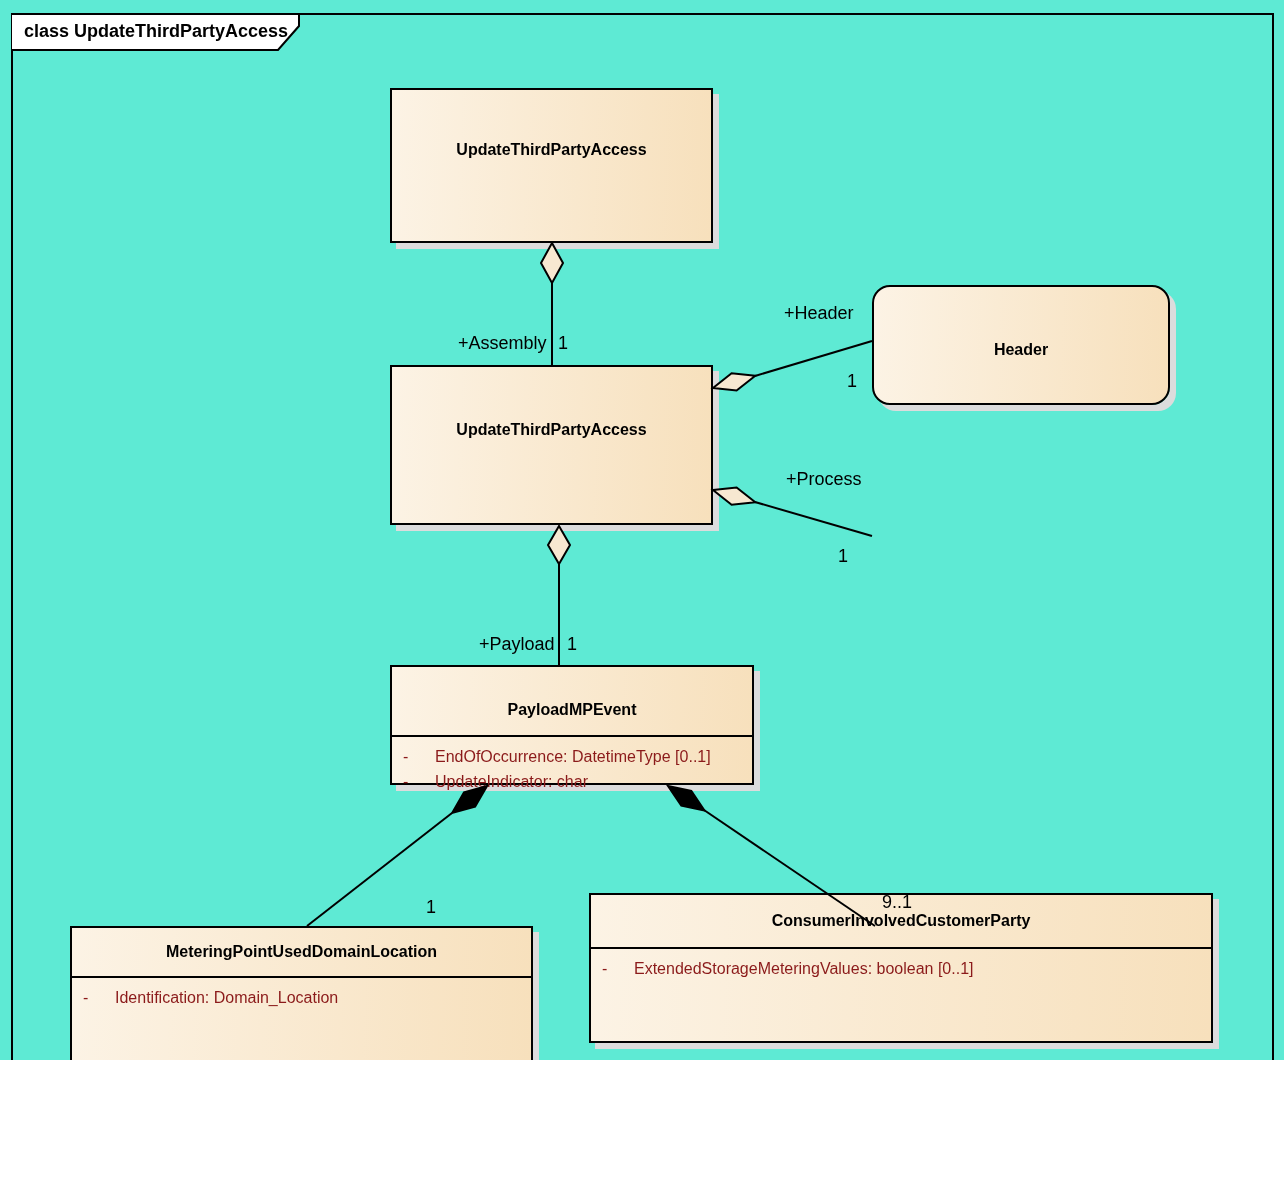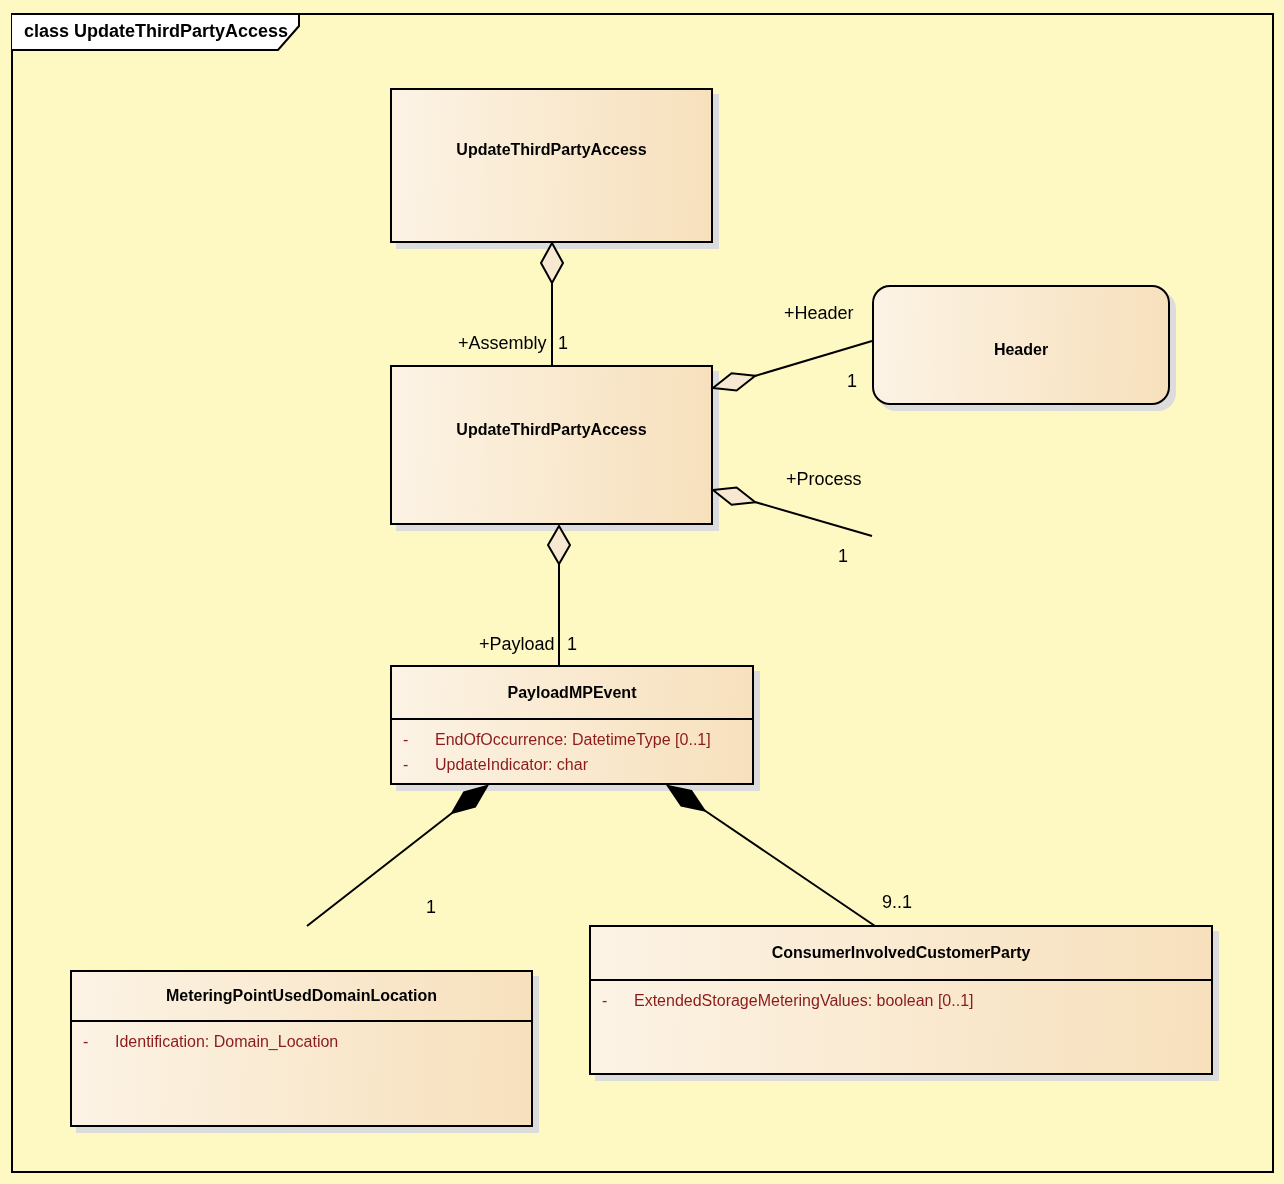--- a/index.html
+++ b/index.html
@@ -1,20 +1,20 @@
 <!DOCTYPE html>
 <html><head>
 <meta charset="utf-8">
 <style>
   html,body { margin:0; padding:0; background:#ffffff; }
   .canvas {
     position:relative;
     width:1284px;
-    height:1184px;
-    background:#fef9c3;
+    height:1060px;
+    background:#5eead4;
     font-family:"Liberation Sans", sans-serif;
     overflow:hidden;
   }
   svg.layer {
     position:absolute;
     left:0; top:0;
     z-index:3;
     pointer-events:none;
   }
   .class-box {
@@ -114,48 +114,48 @@
   <div class="class-box simple" style="left:390px; top:365px; width:323px; height:160px;">
     <span class="class-name">UpdateThirdPartyAccess</span>
   </div>
 
   <div class="class-box simple" style="left:872px; top:285px; width:298px; height:120px;border-radius:18px;">
     <span class="class-name">Header</span>
   </div>
 
 
   <div class="class-box" style="left:390px; top:665px; width:364px; height:120px;">
-    <div class="name-compartment" style="height:53px;">
+    <div class="name-compartment" style="height:53px;margin-top:17px;">
       <span class="class-name">PayloadMPEvent</span>
     </div>
     <div class="attr-compartment">
       <div class="attr-row">
         <span class="attr-vis">-</span>
         <span class="attr-text">EndOfOccurrence: DatetimeType [0..1]</span>
       </div>
       <div class="attr-row">
         <span class="attr-vis">-</span>
         <span class="attr-text">UpdateIndicator: char</span>
       </div>
     </div>
   </div>
 
-  <div class="class-box" style="left:70px; top:926px; width:463px; height:157px;margin-top:44px;">
+  <div class="class-box" style="left:70px; top:926px; width:463px; height:157px;">
     <div class="name-compartment" style="height:50px;">
       <span class="class-name">MeteringPointUsedDomainLocation</span>
     </div>
     <div class="attr-compartment">
       <div class="attr-row">
         <span class="attr-vis">-</span>
         <span class="attr-text">Identification: Domain_Location</span>
       </div>
     </div>
   </div>
 
-  <div class="class-box" style="left:589px; top:925px; width:624px; height:150px;">
+  <div class="class-box" style="left:589px; top:893px; width:624px; height:150px;">
     <div class="name-compartment" style="height:54px;">
       <span class="class-name">ConsumerInvolvedCustomerParty</span>
     </div>
     <div class="attr-compartment">
       <div class="attr-row">
         <span class="attr-vis">-</span>
         <span class="attr-text">ExtendedStorageMeteringValues: boolean [0..1]</span>
       </div>
     </div>
   </div>

